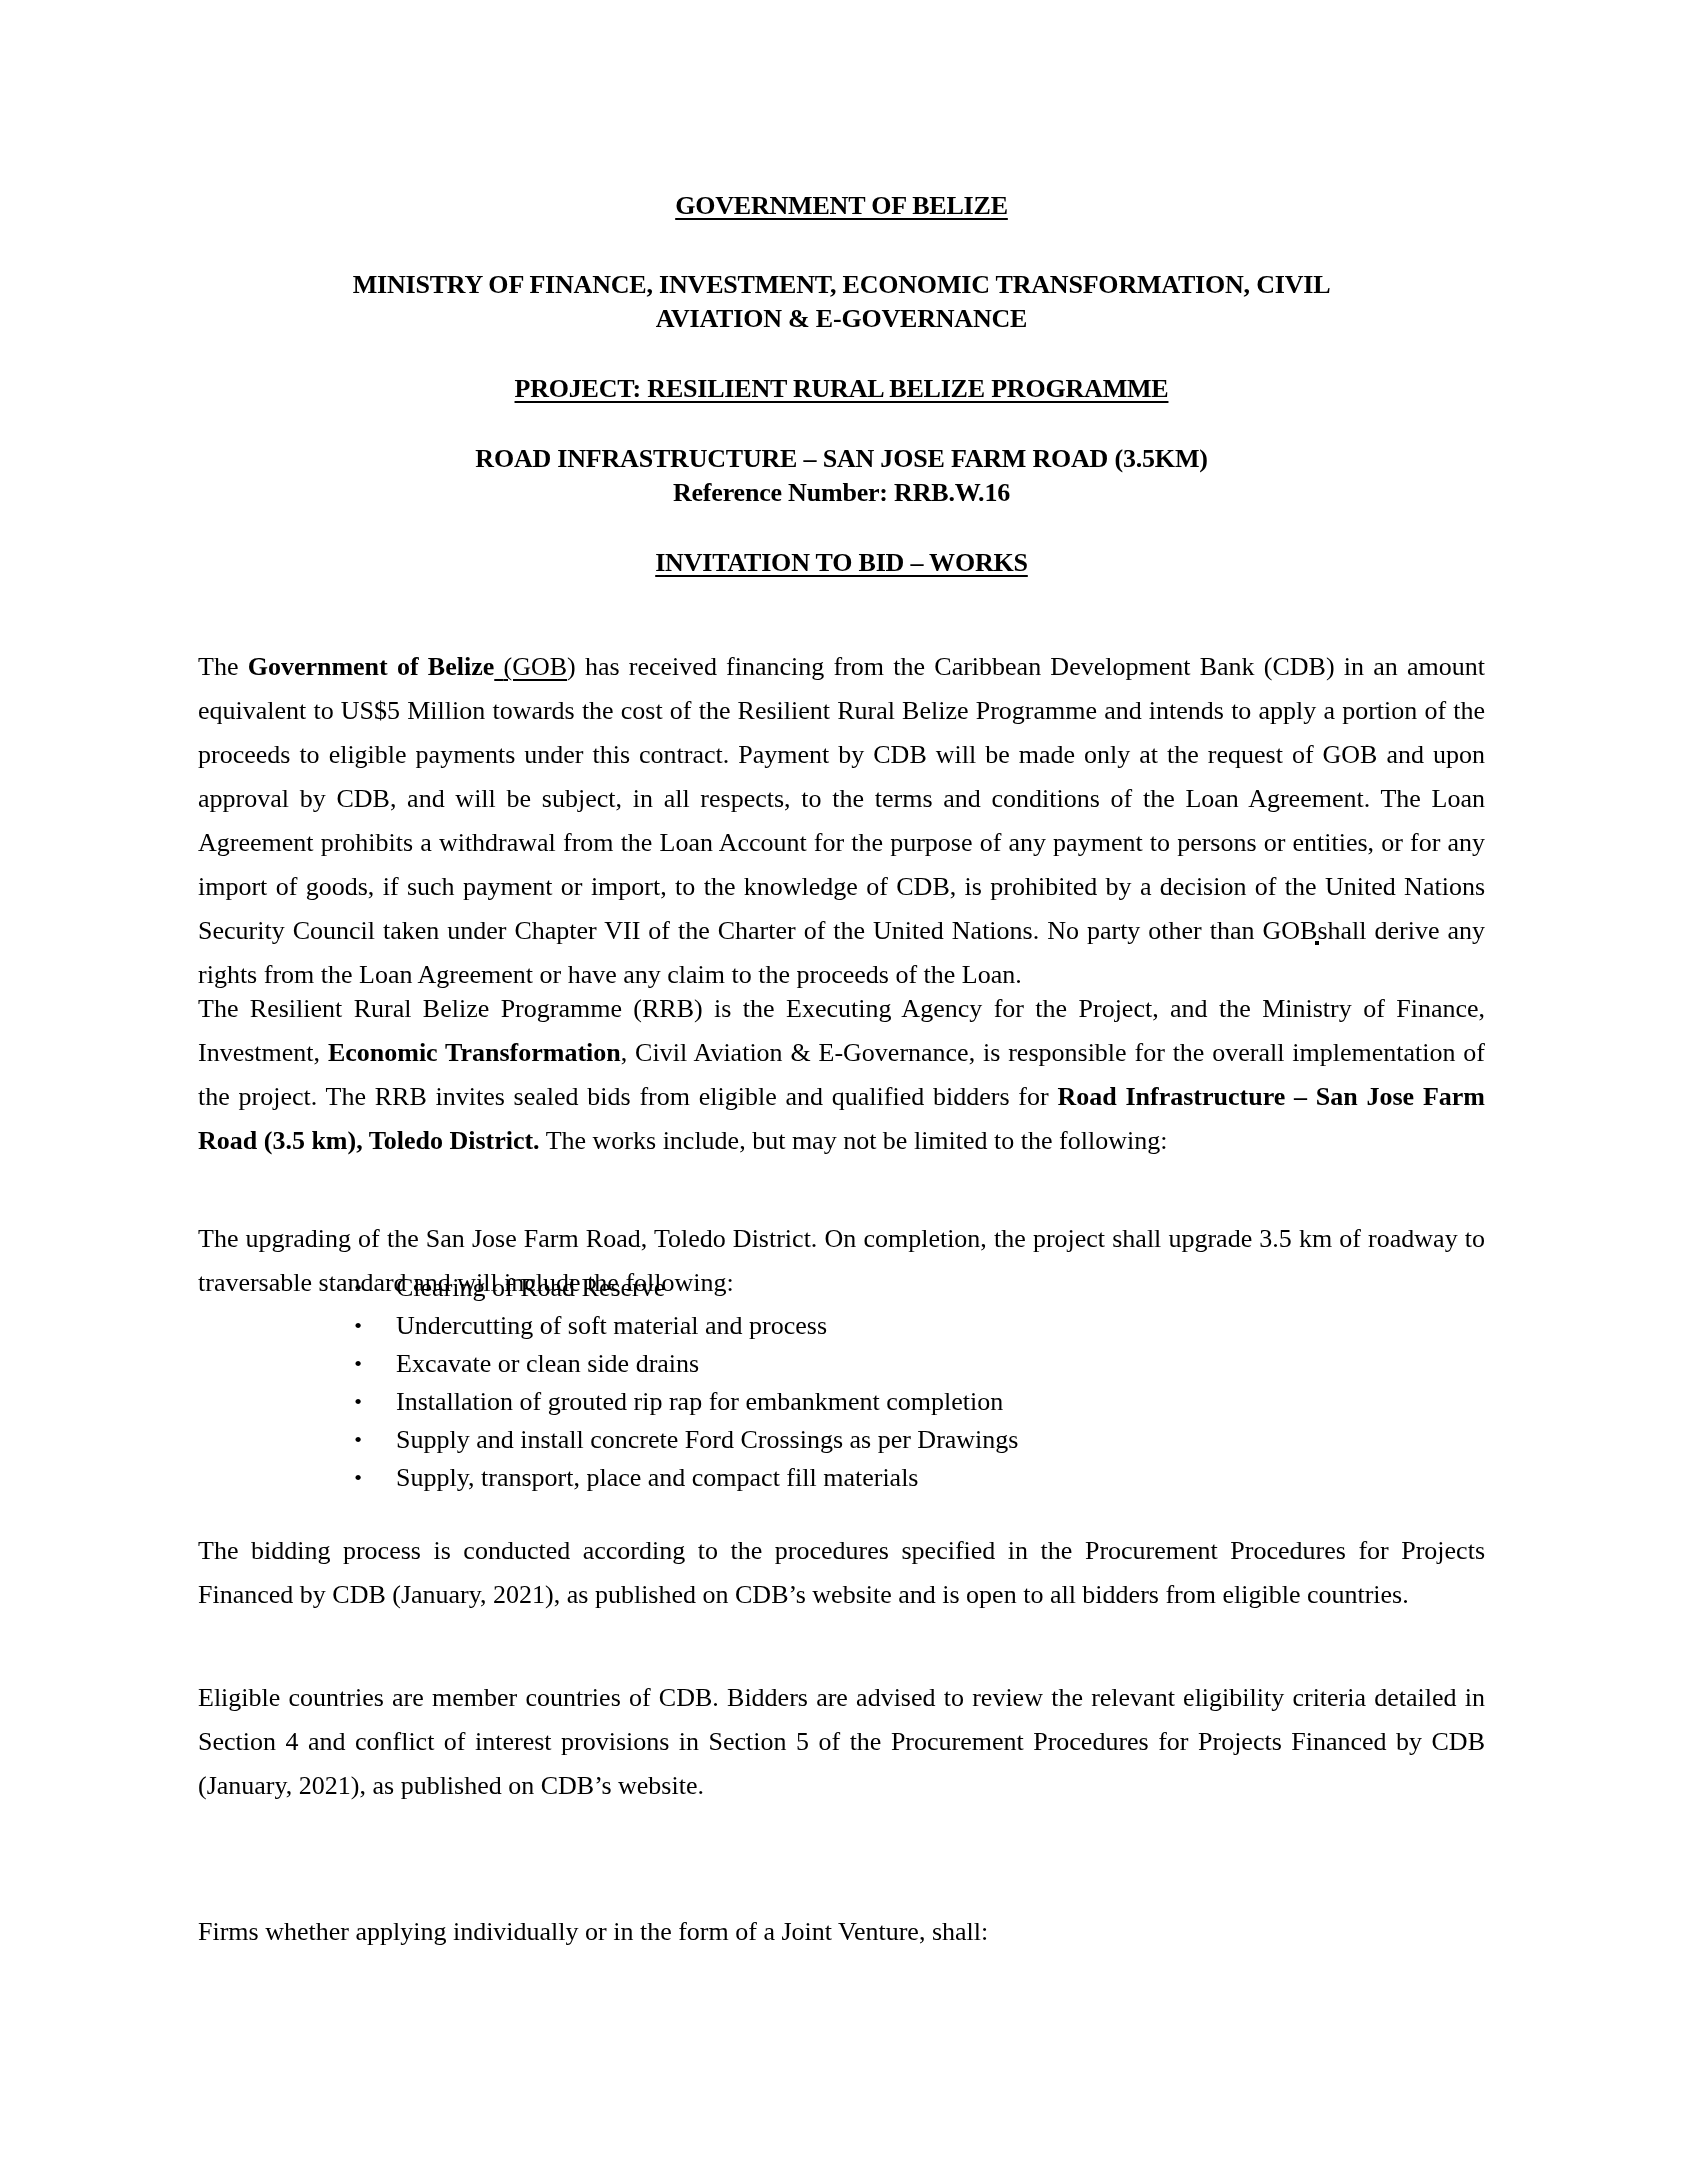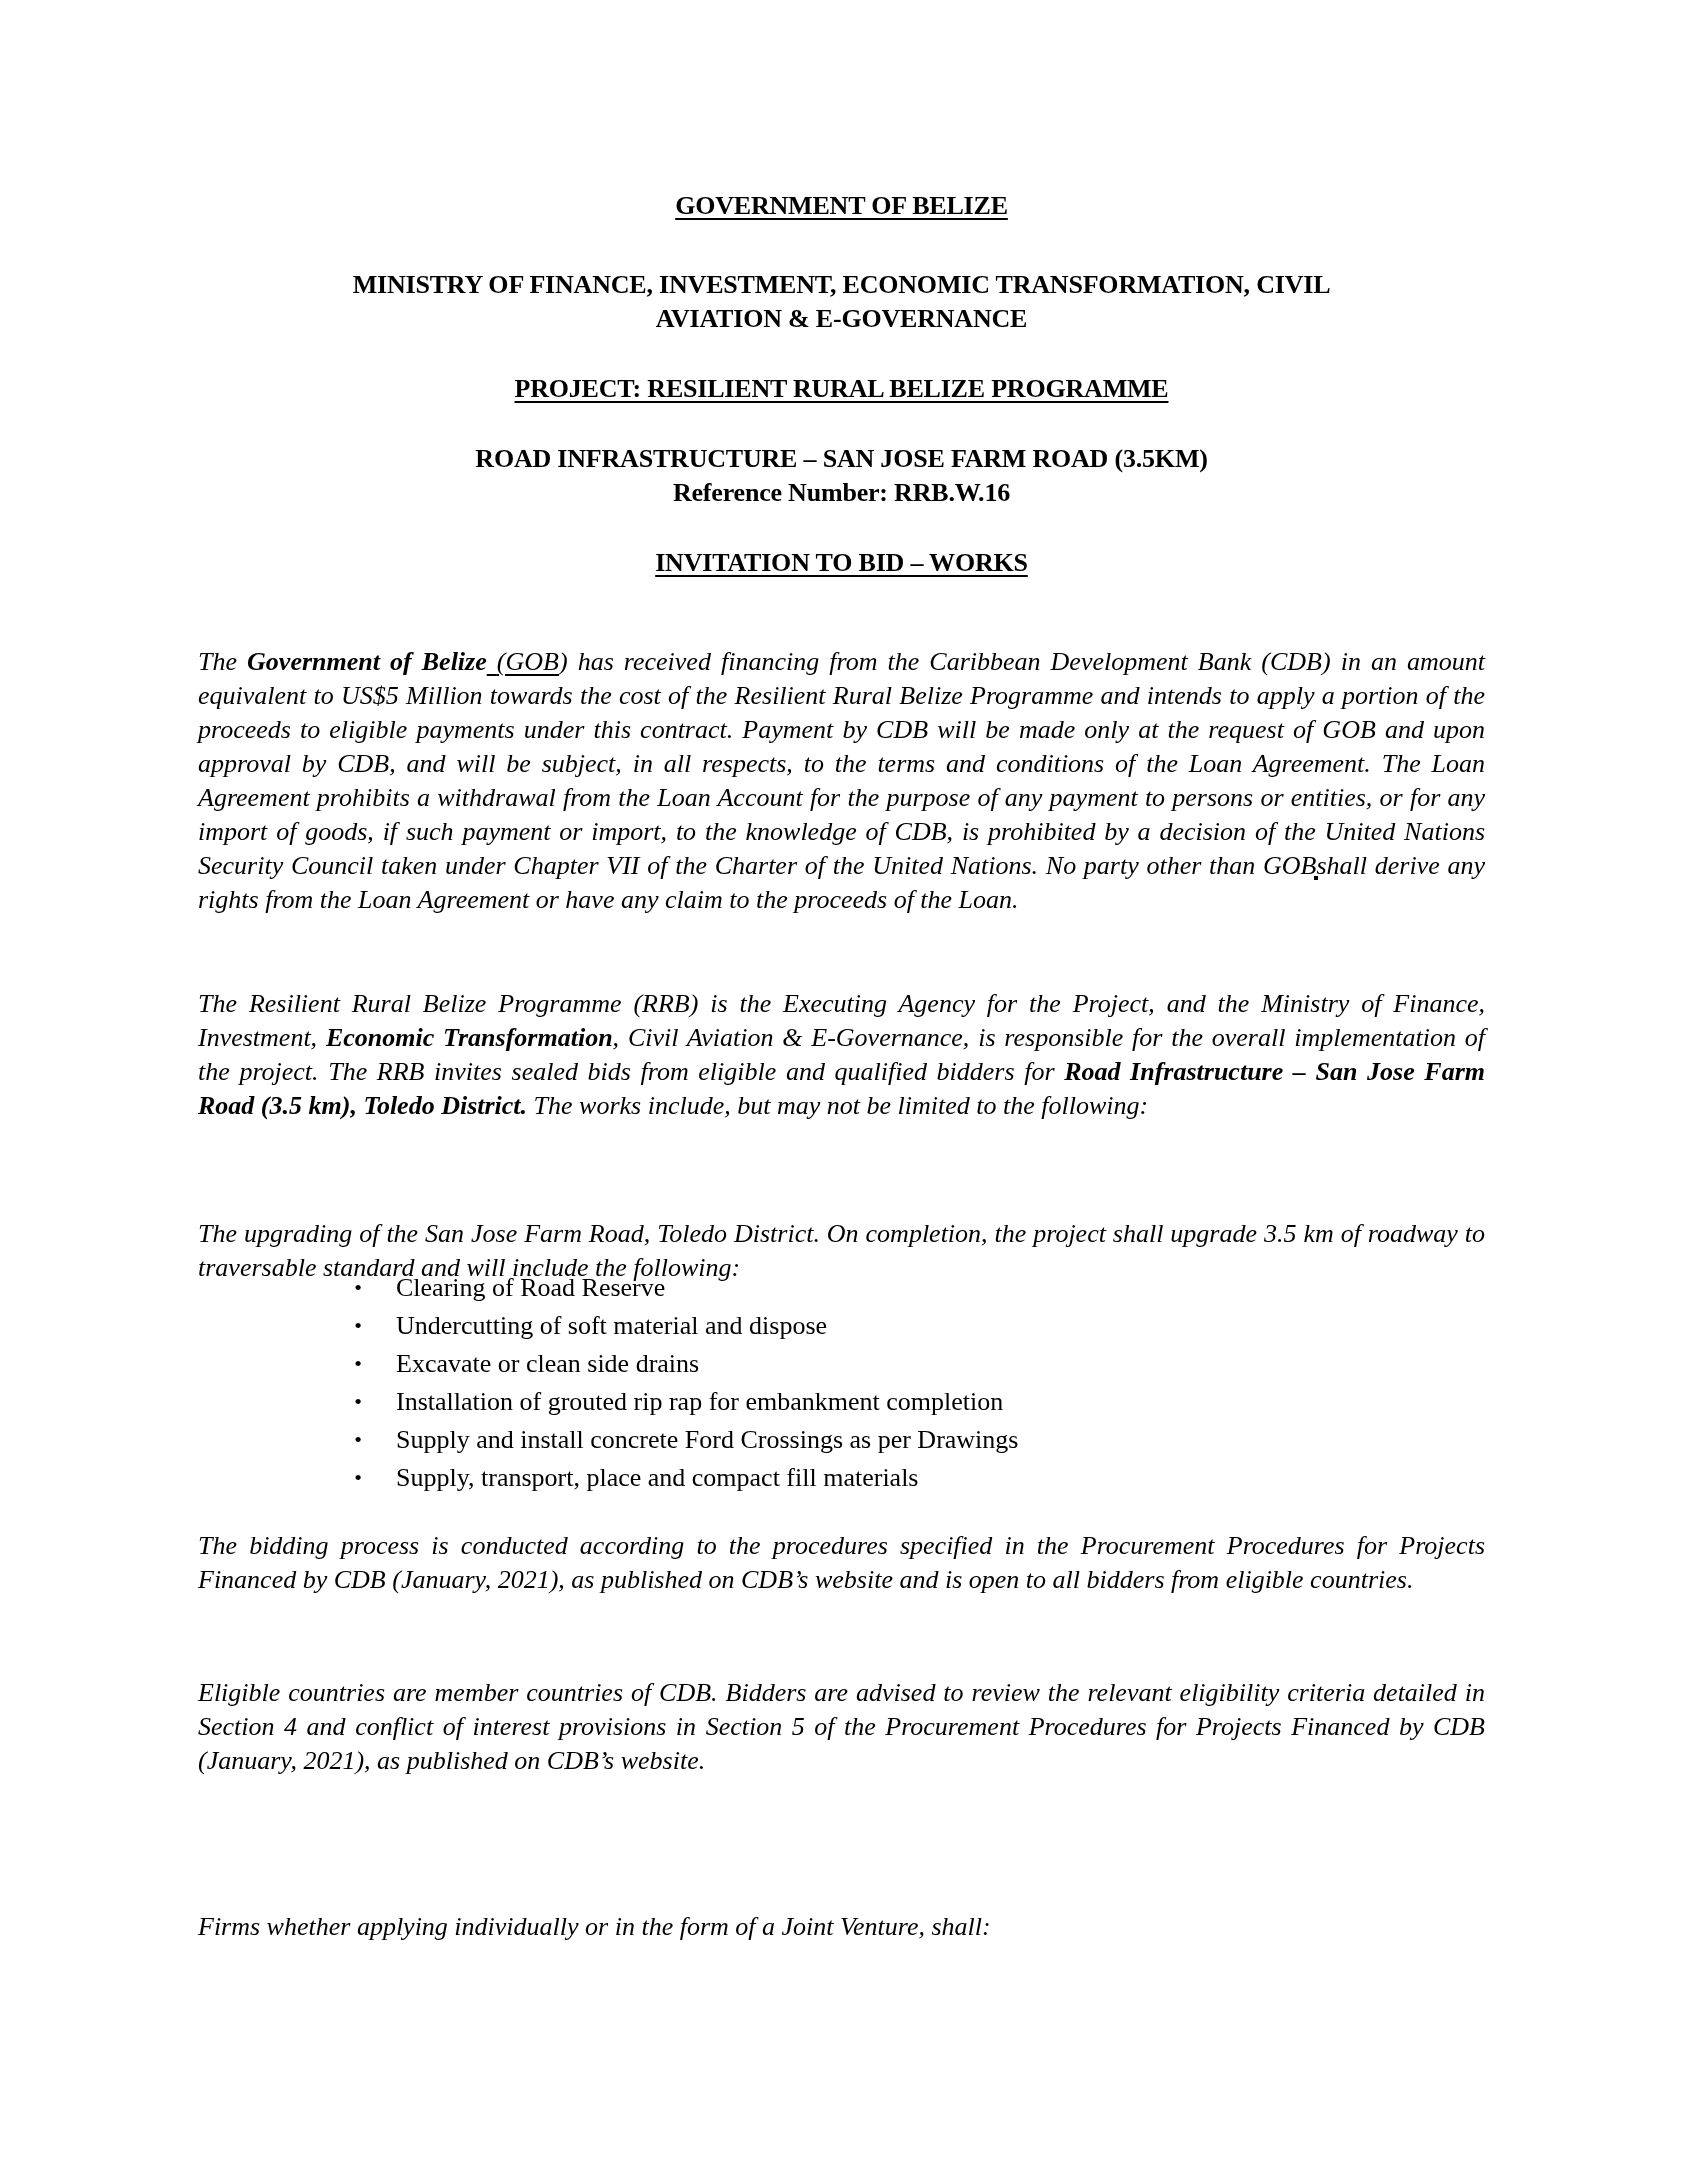--- a/index.html
+++ b/index.html
@@ -31,24 +31,23 @@
       line-height: 34px;
       letter-spacing: -0.2px;
       margin: 0;
     }
     .u { text-decoration: underline; text-decoration-thickness: 2px; text-underline-offset: 4px; }
     .body-text {
       position: absolute;
       left: 198px;
       width: 1287px;
       font-size: 26px;
-      line-height: 34px;
+      line-height: 44px;
       text-align: justify;
       margin: 0;
-      font-style: italic;
     }
     .body-text.last-left { text-align-last: left; }
     .b { font-weight: bold; }
     .gob-link {
       text-decoration: underline;
       text-decoration-color: #000000;
       text-decoration-thickness: 2px;
       text-underline-offset: 4px;
       cursor: pointer;
     }
@@ -107,21 +106,21 @@
   </p>
 
   <p class="body-text last-left" style="top:645px;"><span>The </span><span class="b">Government of Belize</span><span class="gob-link"><span class="lead"> </span><span>(GOB</span></span><span>) has received financing from the Caribbean Development Bank (CDB) in an amount equivalent to US$5 Million towards the cost of the Resilient Rural Belize Programme and intends to apply a portion of the proceeds to eligible payments under this contract. Payment by CDB will be made only at the request of GOB and upon approval by CDB, and will be subject, in all respects, to the terms and conditions of the Loan Agreement. The Loan Agreement prohibits a withdrawal from the Loan Account for the purpose of any payment to persons or entities, or for any import of goods, if such payment or import, to the knowledge of CDB, is prohibited by a decision of the United Nations Security Council taken under Chapter VII of the Charter of the United Nations.  No party other than GOB</span><span class="mark"></span><span>shall derive any rights from the Loan Agreement or have any claim to the proceeds of the Loan.</span></p>
 
   <p class="body-text last-left" style="top:987px;"><span>The Resilient Rural Belize Programme (RRB) is the Executing Agency for the Project, and the Ministry of Finance, Investment, </span><span class="b">Economic Transformation</span><span>, Civil Aviation &amp; E-Governance, is responsible for the overall implementation of the project. The RRB invites sealed bids from eligible and qualified bidders for </span><span class="b">Road Infrastructure – San Jose Farm Road (3.5 km), Toledo District.</span><span> The works include, but may not be limited to the following:</span></p>
 
   <p class="body-text last-left" style="top:1197px;margin-top:20px;">The upgrading of the San Jose Farm Road, Toledo District. On completion, the project shall upgrade 3.5 km of roadway to traversable standard and will include the following:</p>
 
   <ul class="works">
     <li><span class="bullet">•</span><span>Clearing of Road Reserve</span></li>
-    <li><span class="bullet">•</span><span>Undercutting of soft material and dispose</span></li>
+    <li><span class="bullet">•</span><span>Undercutting of soft material and process</span></li>
     <li><span class="bullet">•</span><span>Excavate or clean side drains</span></li>
     <li><span class="bullet">•</span><span>Installation of grouted rip rap for embankment completion</span></li>
     <li><span class="bullet">•</span><span>Supply and install concrete Ford Crossings as per Drawings</span></li>
     <li><span class="bullet">•</span><span>Supply, transport, place and compact fill materials</span></li>
   </ul>
 
   <p class="body-text last-left" style="top:1529px;">The bidding process is conducted according to the procedures specified in the Procurement Procedures for Projects Financed by CDB (January, 2021), as published on CDB’s website and is open to all bidders from eligible countries.</p>
 
   <p class="body-text last-left" style="top:1676px;">Eligible countries are member countries of CDB. Bidders are advised to review the relevant eligibility criteria detailed in Section 4 and conflict of interest provisions in Section 5 of the Procurement Procedures for Projects Financed by CDB (January, 2021), as published on CDB’s website.</p>
 

